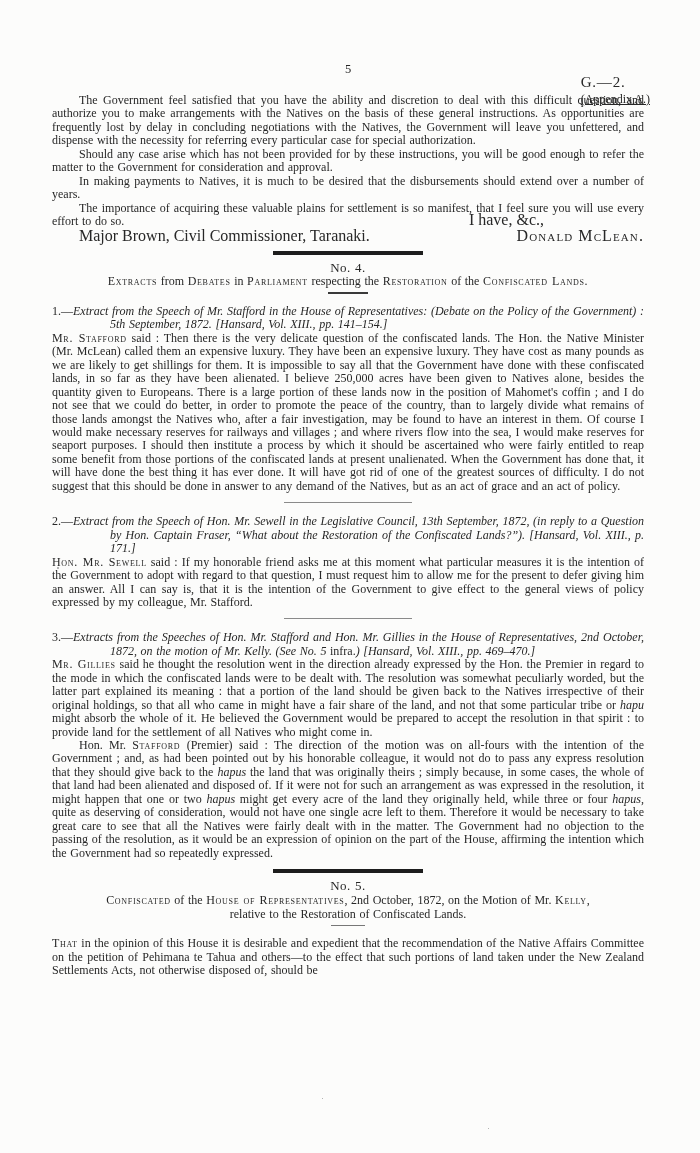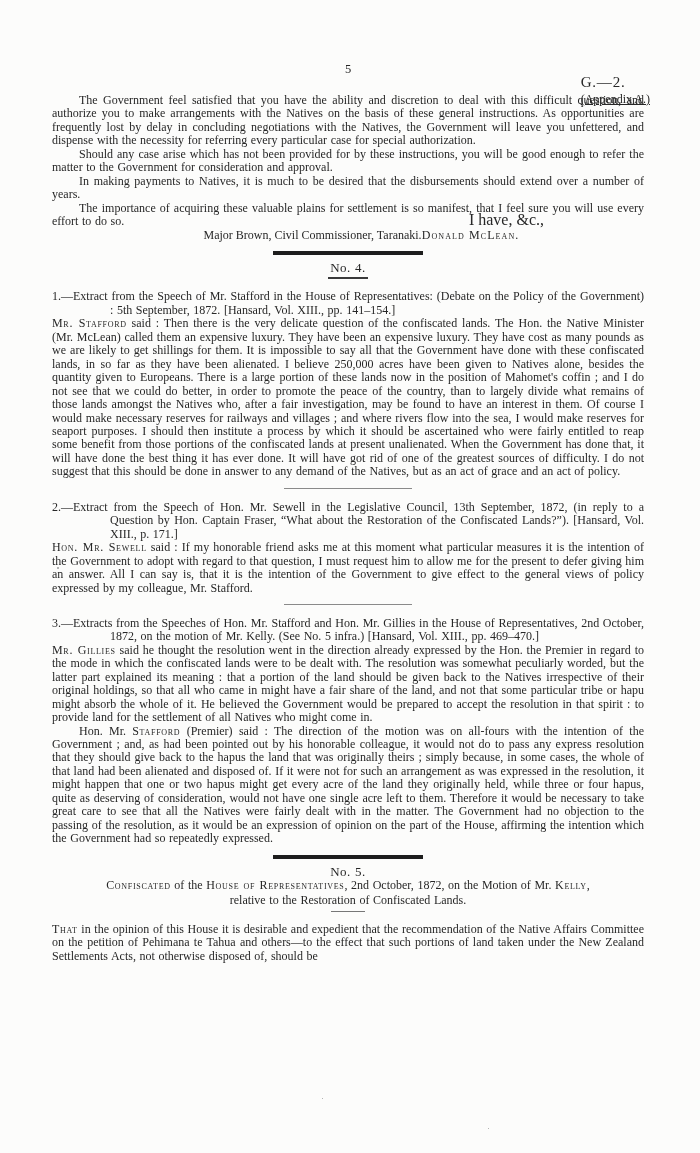--- a/index.html
+++ b/index.html
@@ -26,24 +26,24 @@
     font-size: 12px;
     line-height: 13.45px;
     text-align: justify;
     word-spacing: 0.6px;
   }
   .ind { text-indent: 27px; }
   .letter { }
 
   .closing { position: relative; }
   .valediction { position: absolute; right: 100px; bottom: 0; font-size: 16px; }
-  .sigrow { display: flex; justify-content: center; font-size: 12px; line-height: 13.45px; }
+  .sigrow { display: flex; justify-content: space-between; font-size: 16px; line-height: 13.45px; }
   .sigleft { text-indent: 27px; }
   .sc, .seg-sc { font-variant: small-caps; letter-spacing: 0.7px; }
-  .seg-i { }
+  .seg-i { font-style: italic; }
   .sigright { font-variant: small-caps; letter-spacing: 1.1px; }
 
   
   .rule-thick { width: 150px; height: 4px; background: #1d1d1d; margin: 9px auto 6px; }
   .rule-thin  { width: 128px; height: 1px; background: #8a8a8a; margin: 9px auto 12px; }
   .rule-short { width: 40px; height: 2px; background: #3a3a3a; margin: 3px auto 11px; }
   .rule-short-thin { width: 34px; height: 1px; background: #777; margin: 4px auto 11px; }
 
   
   .secnum { text-align: center; font-size: 13px; letter-spacing: 0.5px; margin-top: 1px; text-indent: 0; }
@@ -81,20 +81,21 @@
     <div class="sigrow">
       <span class="sigleft">Major Brown, Civil Commissioner, Taranaki.</span>
       <span class="sigright">Donald McLean.</span>
     </div>
   </div>
 
   <div class="rule-thick"></div>
 
   <div>
     <p class="secnum">No. 4.</p>
+    <p class="sectitle"><span class="seg-sc">Extracts</span><span> from </span><span class="seg-sc">Debates</span><span> in </span><span class="seg-sc">Parliament</span><span> respecting the </span><span class="seg-sc">Restoration</span><span> of the </span><span class="seg-sc">Confiscated Lands.</span></p>
     <div class="rule-short"></div>
 
     <p class="extract-heading"><span>1.—</span><span class="seg-i">Extract from the Speech of Mr. Stafford in the House of Representatives: (Debate on the Policy of the Government) : 5th September, 1872.  [Hansard, Vol. XIII., pp. 141–154.]</span></p>
     <p><span class="seg-sc">Mr. Stafford</span><span> said : Then there is the very delicate question of the confiscated lands.  The Hon. the Native Minister (Mr. McLean) called them an expensive luxury.  They have been an expensive luxury.  They have cost as many pounds as we are likely to get shillings for them.  It is impossible to say all that the Government have done with these confiscated lands, in so far as they have been alienated.  I believe 250,000 acres have been given to Natives alone, besides the quantity given to Europeans.  There is a large portion of these lands now in the position of Mahomet's coffin ; and I do not see that we could do better, in order to promote the peace of the country, than to largely divide what remains of those lands amongst the Natives who, after a fair investigation, may be found to have an interest in them.  Of course I would make necessary reserves for railways and villages ; and where rivers flow into the sea, I would make reserves for seaport purposes.  I should then institute a process by which it should be ascertained who were fairly entitled to reap some benefit from those portions of the confiscated lands at present unalienated.  When the Government has done that, it will have done the best thing it has ever done.  It will have got rid of one of the greatest sources of difficulty.  I do not suggest that this should be done in answer to any demand of the Natives, but as an act of grace and an act of policy.</span></p>
 
     <div class="rule-thin"></div>
 
     <p class="extract-heading"><span>2.—</span><span class="seg-i">Extract from the Speech of Hon. Mr. Sewell in the Legislative Council, 13th September, 1872, (in reply to a Question by Hon. Captain Fraser, “What about the Restoration of the Confiscated Lands?”).  [Hansard, Vol. XIII., p. 171.]</span></p>
     <p><span class="seg-sc">Hon. Mr. Sewell</span><span> said : If my honorable friend asks me at this moment what particular measures it is the intention of the Government to adopt with regard to that question, I must request him to allow me for the present to defer giving him an answer.  All I can say is, that it is the intention of the Government to give effect to the general views of policy expressed by my colleague, Mr. Stafford.</span></p>
 

